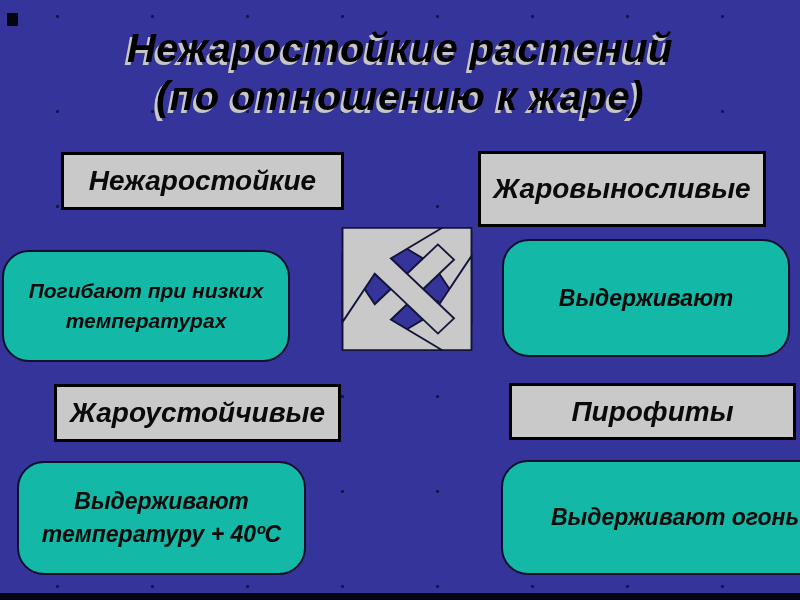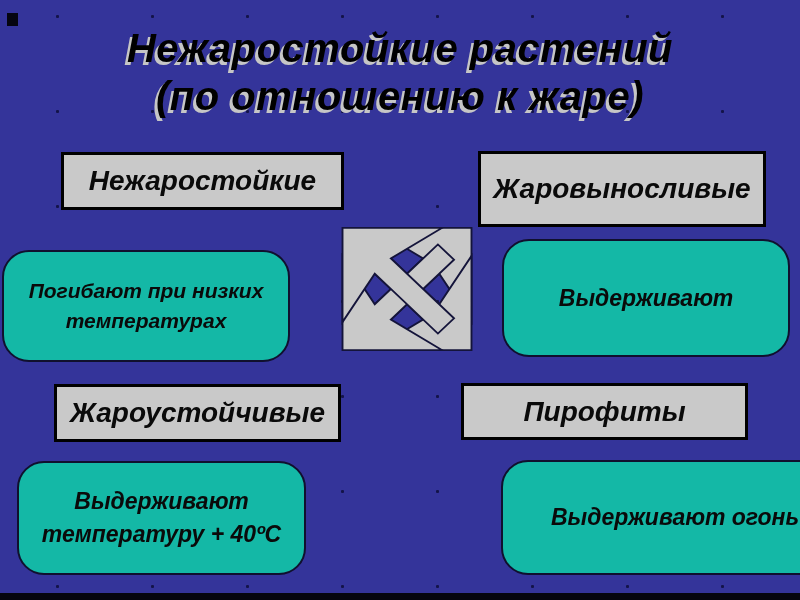--- a/index.html
+++ b/index.html
@@ -34,21 +34,21 @@
     box-sizing:border-box;
   }
   .purple-box .line{display:block;}
   #desc-1{left:2px;top:250px;width:288px;height:112px;font-size:21px;line-height:30px;}
   #desc-2{left:502px;top:239px;width:288px;height:118px;font-size:23px;line-height:33px;}
   #desc-3{left:17px;top:461px;width:289px;height:114px;font-size:23px;line-height:33px;}
   #desc-4{left:501px;top:460px;width:348px;height:115px;font-size:23px;line-height:33px;}
   #label-1{left:35px;top:152px;width:283px;height:58px;margin-left:26px;}
   #label-2{left:478px;top:151px;width:288px;height:76px;}
   #label-3{left:42px;top:384px;width:287px;height:58px;margin-left:12px;}
-  #label-4{left:461px;top:383px;width:287px;height:57px;}
+  #label-4{left:509px;top:383px;width:287px;height:57px;}
   .center-icon{position:absolute;left:312px;top:199px;width:190px;height:180px;}
   .center-icon svg{width:100%;height:100%;display:block;}
   .bottom-bar{
     position:absolute;left:0;top:593px;width:800px;height:7px;background:#05050f;
   }
 </style>
 </head>
 <body>
 
 <div class="corner-square"></div>

